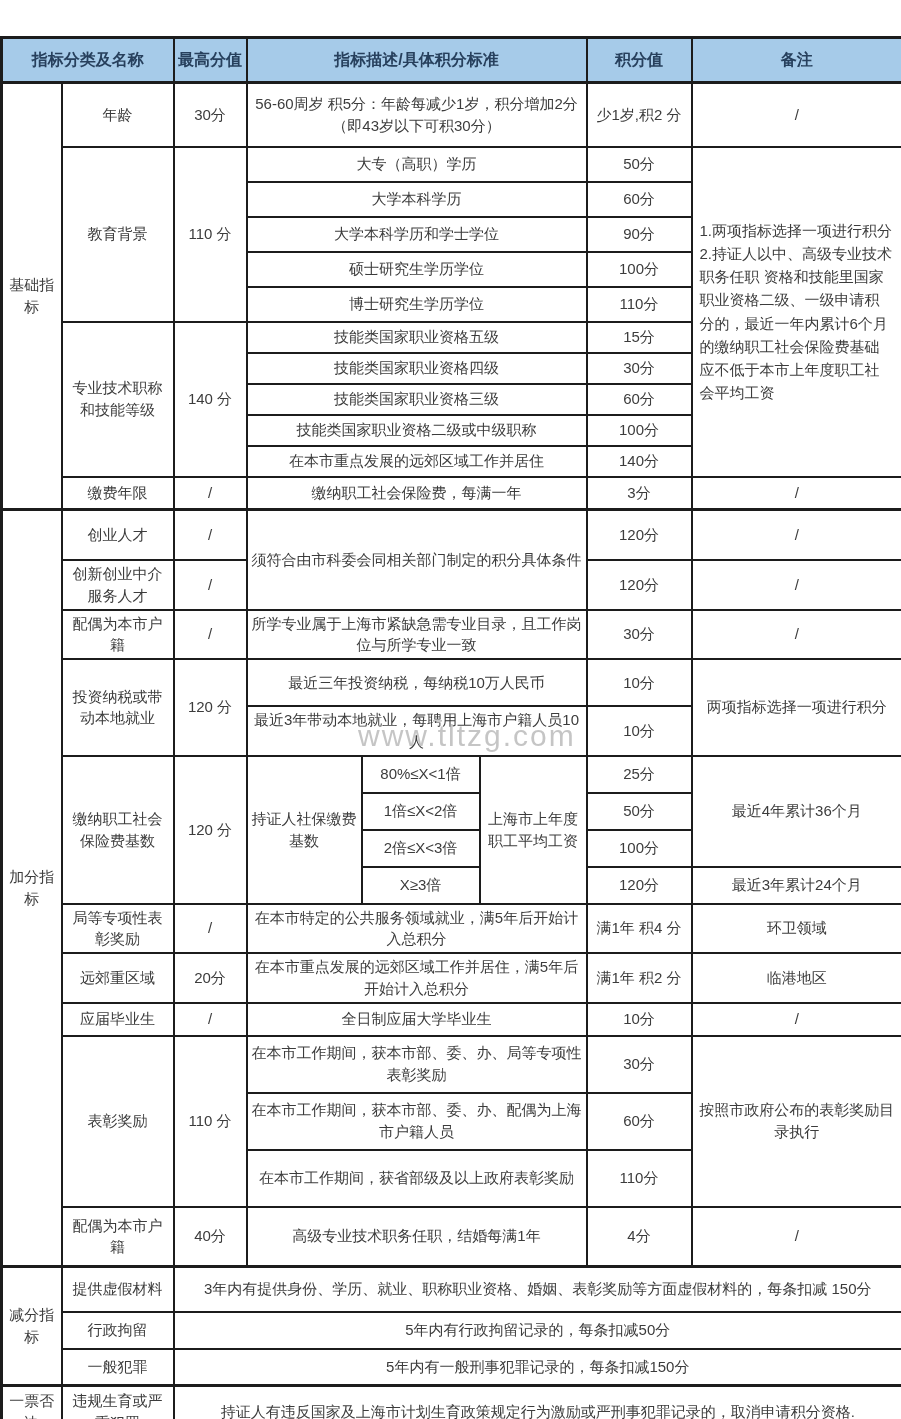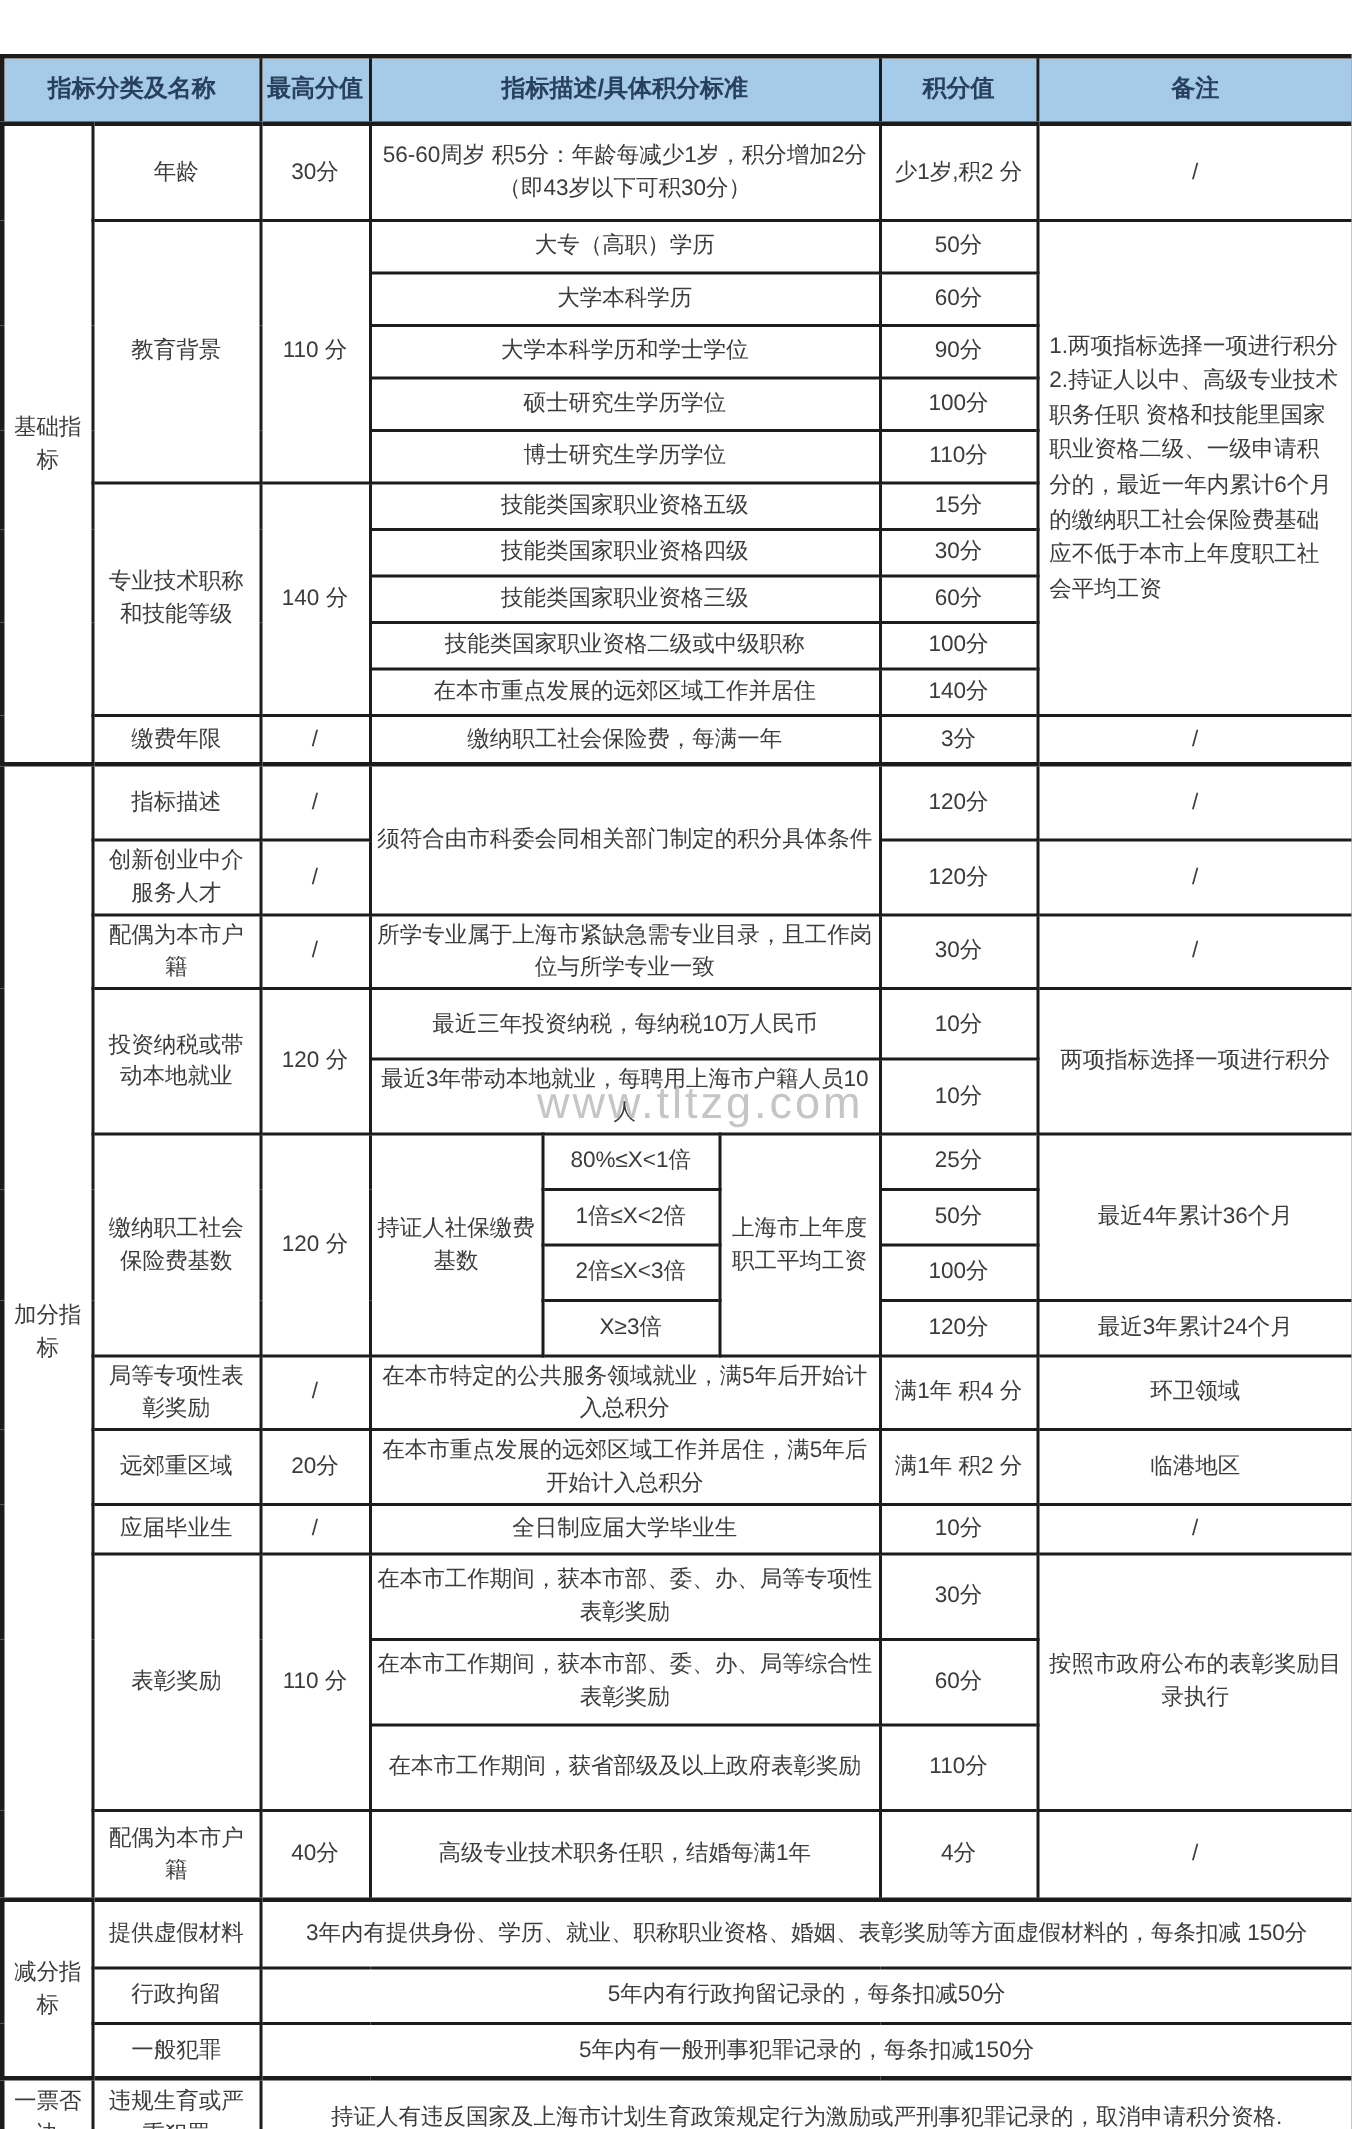--- a/index.html
+++ b/index.html
@@ -100,21 +100,21 @@
     <tr style="height:33px">
       <td>缴费年限</td>
       <td>/</td>
       <td colspan="3">缴纳职工社会保险费，每满一年</td>
       <td>3分</td>
       <td>/</td>
     </tr>
 
     <tr style="height:50px">
       <td rowspan="16" class="sep">加分指标</td>
-      <td class="sep">指标描述</td>
+      <td class="sep">创业人才</td>
       <td class="sep">/</td>
       <td colspan="3" rowspan="2" class="sep">须符合由市科委会同相关部门制定的积分具体条件</td>
       <td class="sep">120分</td>
       <td class="sep">/</td>
     </tr>
     <tr style="height:50px">
       <td>创新创业中介服务人才</td>
       <td>/</td>
       <td>120分</td>
       <td>/</td>
@@ -188,21 +188,21 @@
     </tr>
 
     <tr style="height:57px">
       <td rowspan="3">表彰奖励</td>
       <td rowspan="3">110 分</td>
       <td colspan="3">在本市工作期间，获本市部、委、办、局等专项性表彰奖励</td>
       <td>30分</td>
       <td rowspan="3">按照市政府公布的表彰奖励目录执行</td>
     </tr>
     <tr style="height:57px">
-      <td colspan="3">在本市工作期间，获本市部、委、办、局等综合性表彰奖励</td>
+      <td colspan="3">在本市工作期间，获本市部、委、办、配偶为上海市户籍人员</td>
       <td>60分</td>
     </tr>
     <tr style="height:57px">
       <td colspan="3">在本市工作期间，获省部级及以上政府表彰奖励</td>
       <td>110分</td>
     </tr>
 
     <tr style="height:60px">
       <td>配偶为本市户籍</td>
       <td>40分</td>

